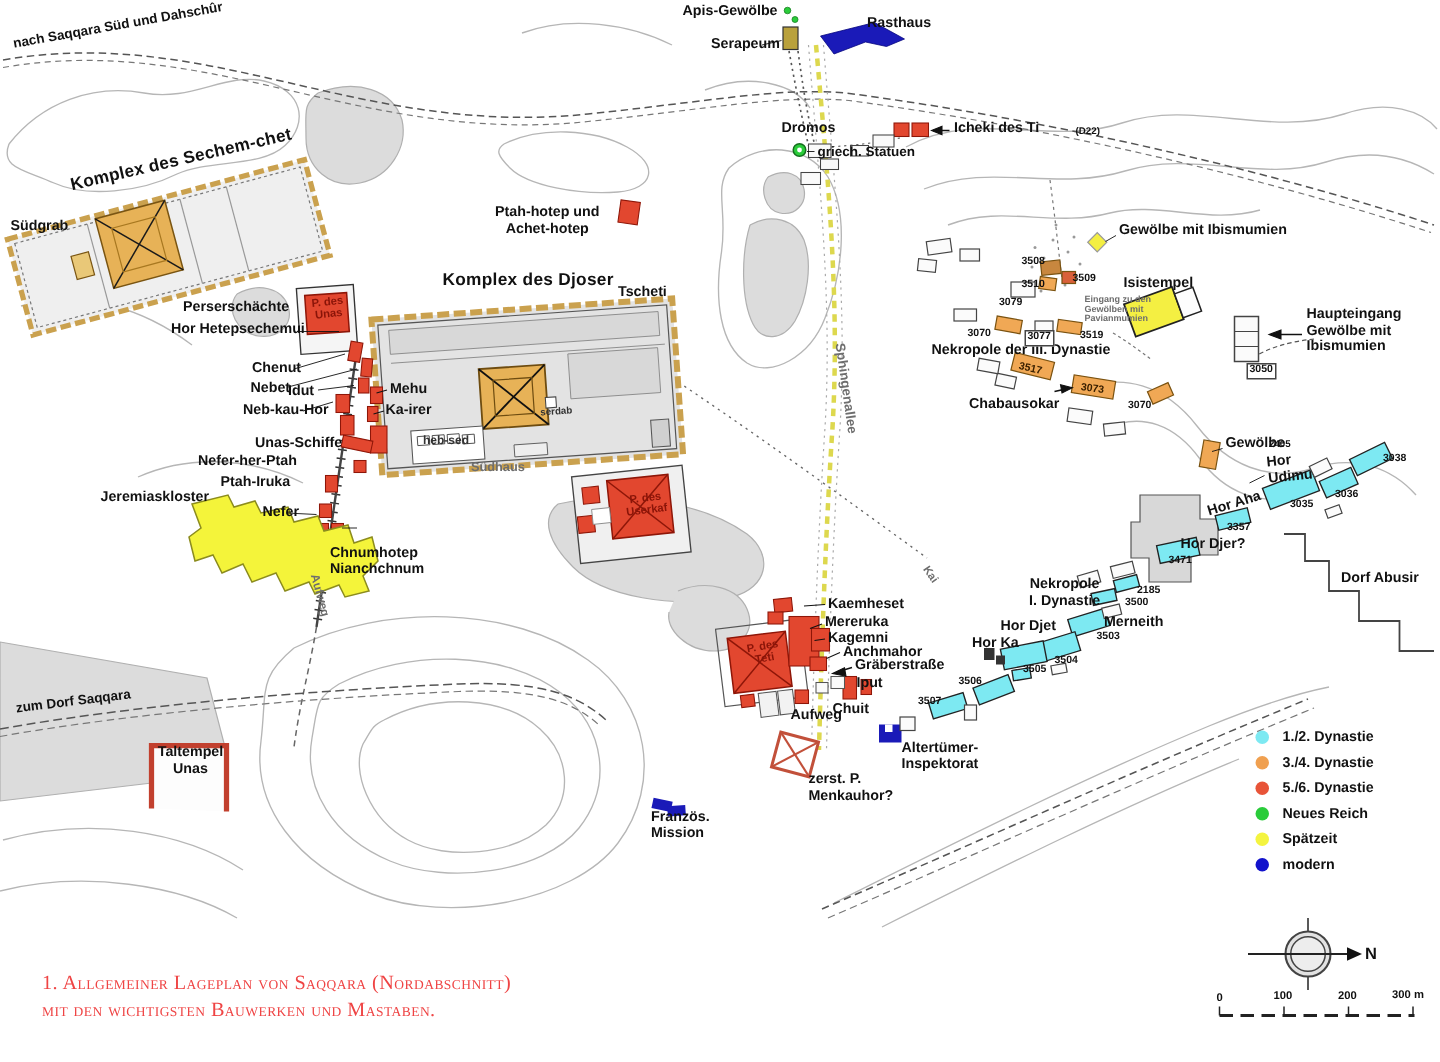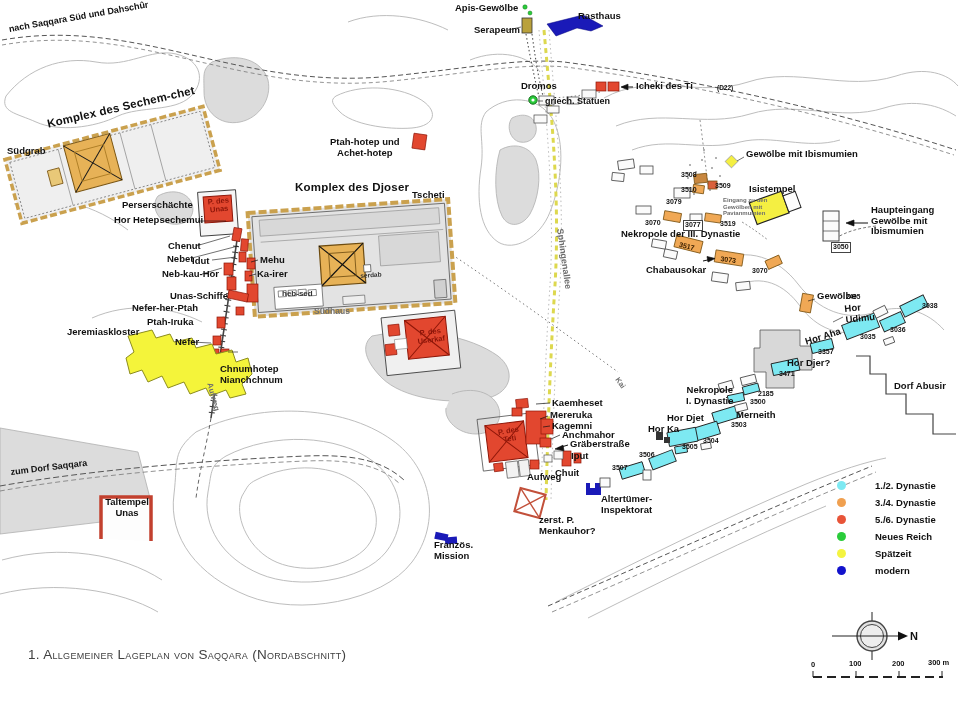--- a/index.html
+++ b/index.html
@@ -11,25 +11,25 @@
   .big{font-size:11.5px;letter-spacing:.2px;}
   .sz9{font-size:9px;}
   .num{font-size:7px;letter-spacing:0;}
   .tiny{font-size:6.5px;}
   .gray{color:#6e6e6e;}
   .red{color:#8a1408;font-size:7.5px;line-height:1.05;text-align:center;}
   .ctr{text-align:center;}
   .boxed{border:1px solid #444;background:#fff;padding:0 1px;line-height:1.25;}
   .inmast{color:#3a2000;}
   .legend{position:absolute;left:836px;top:480px;}
-  .lrow{display:flex;align-items:flex-start;height:17px;gap:20px;}
+  .lrow{display:flex;align-items:flex-end;height:17px;}
   .lrow svg{margin-right:8px;flex:0 0 auto;}
   .lrow span{font:bold 9.5px "Liberation Sans",sans-serif;color:#111;}
-  .caption{position:absolute;left:28px;top:646px;color:#404040;
-           font-family:Liberation Sans, sans-serif;font-variant:small-caps;
+  .caption{position:absolute;left:28px;top:646px;color:#ef4444;
+           font-family:Liberation Serif, serif;font-variant:small-caps;
            font-size:13.5px;line-height:1.35;letter-spacing:.3px;}
 </style>
 </head>
 <body>
 
 <div id="stage">
 
 <svg id="mapsvg" width="960" height="708" viewBox="0 0 960 708">
 
   <g fill="#dcdcdc" stroke="#b0b0b0" stroke-width="0.8">
@@ -488,15 +488,16 @@
   <div class="lrow">
     <svg width="11" height="11">
           <circle cx="5.5" cy="5.5" r="4.5" fill="#1212cc"></circle>
         </svg>
     <span>modern</span>
   </div>
 </div>
 
 <div class="caption">
   <div>1. Allgemeiner Lageplan von Saqqara (Nordabschnitt)</div>
+  <div>mit den wichtigsten Bauwerken und Mastaben.</div>
 </div>
 
 </div>
 
 </body></html>

